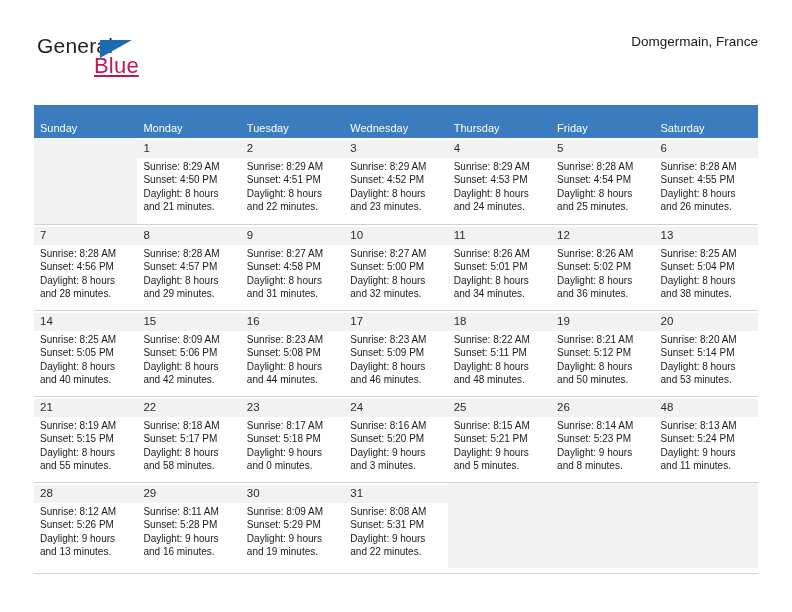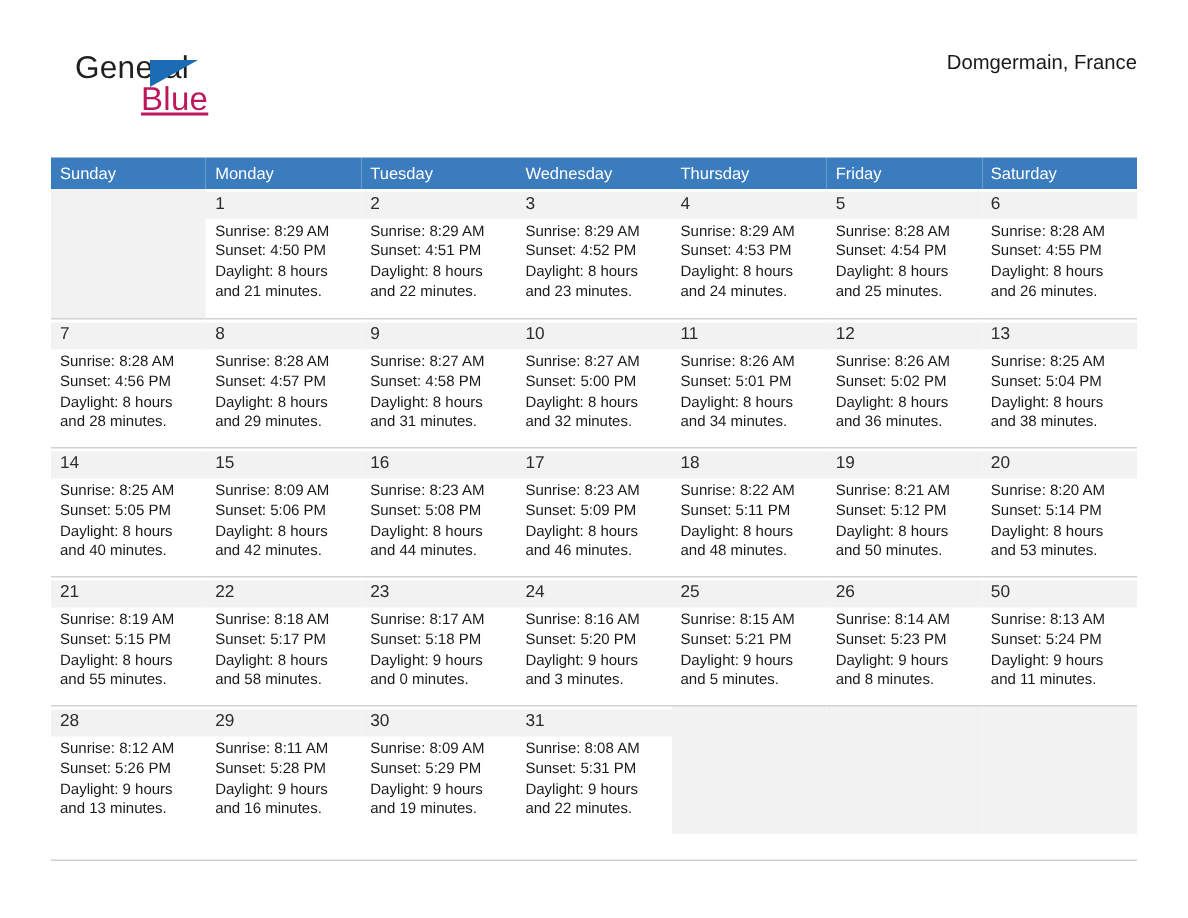--- a/index.html
+++ b/index.html
@@ -31,21 +31,21 @@
   }
   .logo {
     position: absolute;
     left: 0;
     top: 6px;
     width: 180px;
     height: 52px;
   }
   .logo-general {
     position: absolute;
-    left: 16px;
+    left: 3px;
     top: 0px;
     font-size: 21px;
     letter-spacing: 0.2px;
     color: #231f20;
     font-family: "Liberation Sans", sans-serif;
   }
   .logo-triangle {
     position: absolute;
     left: 66px;
     top: 6px;
@@ -92,21 +92,21 @@
     width: 724px;
     border-collapse: collapse;
     table-layout: fixed;
   }
   .calendar th {
     background: #3a7cbe;
     color: #ffffff;
     font-size: 11px;
     font-weight: normal;
     text-align: left;
-    padding: 4px 0 4px 6px;
+    padding: 16px 0 4px 6px;
     height: 13px;
     border: none;
   }
   .calendar td {
     vertical-align: top;
     padding: 0;
     height: 86px;
     border: none;
     position: relative;
   }
@@ -426,21 +426,21 @@
             <div class="cell-inner">
               <span class="daynum">26</span>
               <div class="info">Sunrise: 8:14 AM
 Sunset: 5:23 PM
 Daylight: 9 hours
 and 8 minutes.</div>
             </div>
           </td>
           <td>
             <div class="cell-inner">
-              <span class="daynum">50</span>
+              <span class="daynum">48</span>
               <div class="info">Sunrise: 8:13 AM
 Sunset: 5:24 PM
 Daylight: 9 hours
 and 11 minutes.</div>
             </div>
           </td>
         </tr>
         <tr class="week">
           <td>
             <div class="cell-inner">

